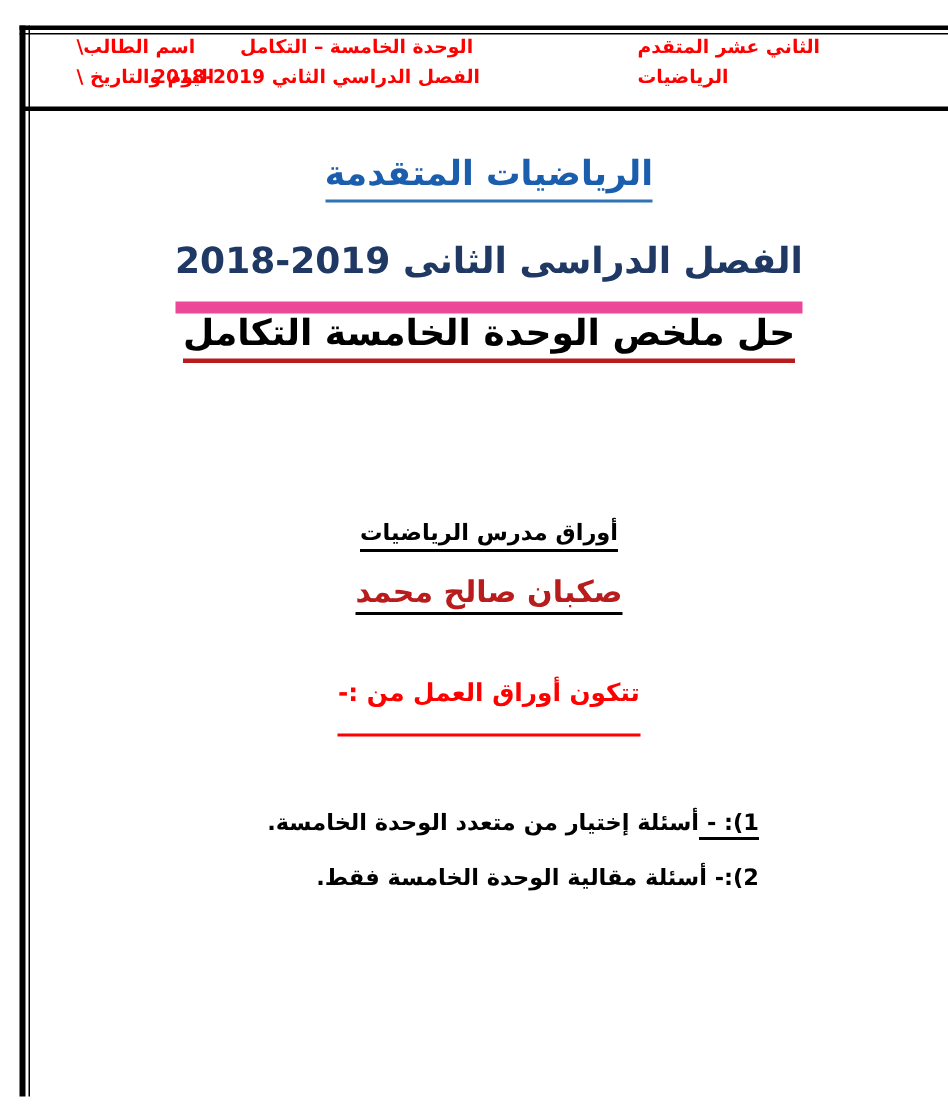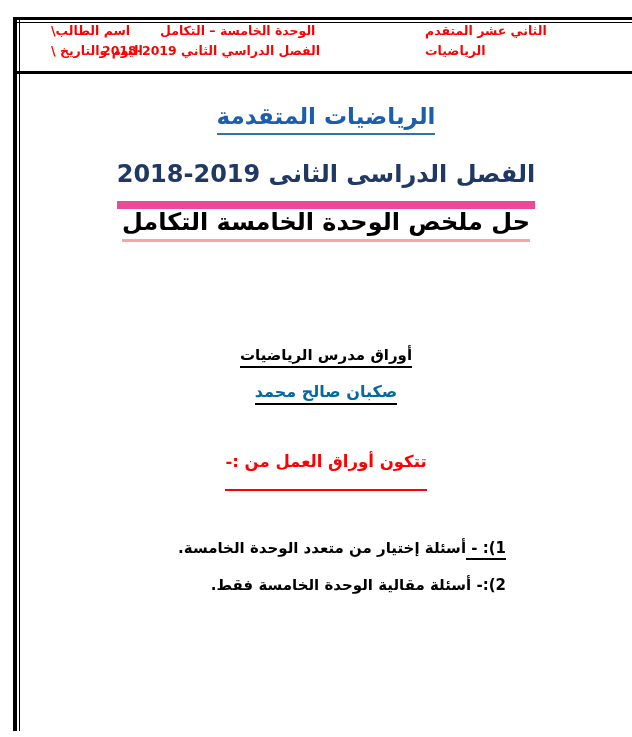--- a/index.html
+++ b/index.html
@@ -33,24 +33,24 @@
   
   .cline{
     position:absolute;left:20px;right:0;
     text-align:center;direction:rtl;white-space:nowrap;
   }
   .t1{top:103px;font-size:23px;color:#1B5EAD;}
   .t1 .u{border-bottom:2px solid #2E74B5;padding-bottom:4px;}
   .t2{top:160px;font-size:24px;color:#1F3864;}
   .t2 .u{border-bottom:8px solid #ec4899;padding-bottom:13px;}
   .t3{top:208px;font-size:24px;color:#000000;}
-  .t3 .u{border-bottom:3px solid #fca5a5;padding-bottom:3px;text-align:center;}
+  .t3 .u{border-bottom:3px solid #b91c1c;padding-bottom:3px;text-align:center;}
   .p1{top:346px;font-size:15px;color:#000000;}
   .p1 .u{border-bottom:2px solid #000000;padding-bottom:2px;}
-  .p2{top:382px;font-size:16px;color:#0369a1;}
+  .p2{top:382px;font-size:20px;color:#b91c1c;}
   .p2 .u{border-bottom:2px solid #000000;padding-bottom:2px;}
   .wh{top:452px;font-size:16.5px;color:#FF0000;}
   .wh .u{border-bottom:2px solid #FF0000;padding-bottom:18px;}
 
   
   .item{
     position:absolute;right:126px;left:20px;
     text-align:right;direction:rtl;white-space:nowrap;
     font-size:15px;color:#000000;
   }

